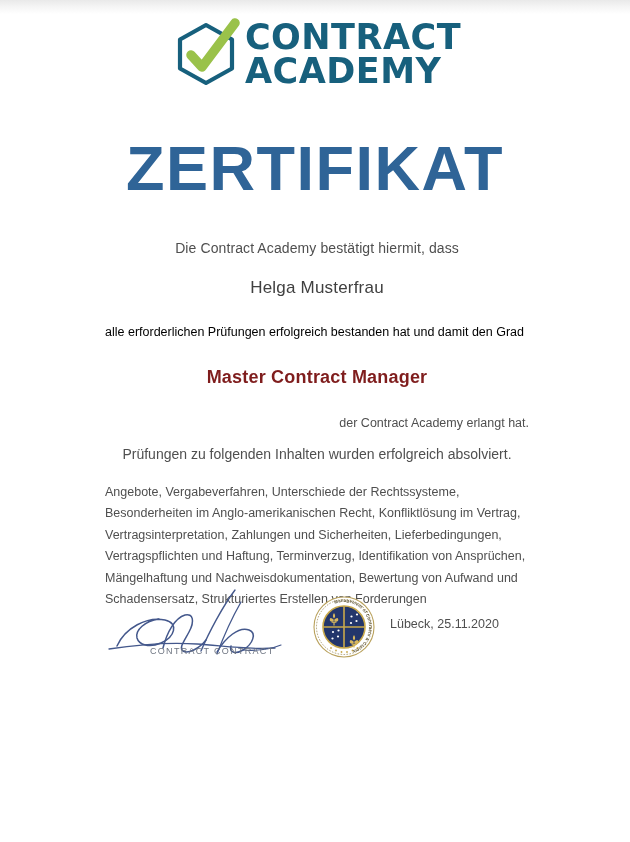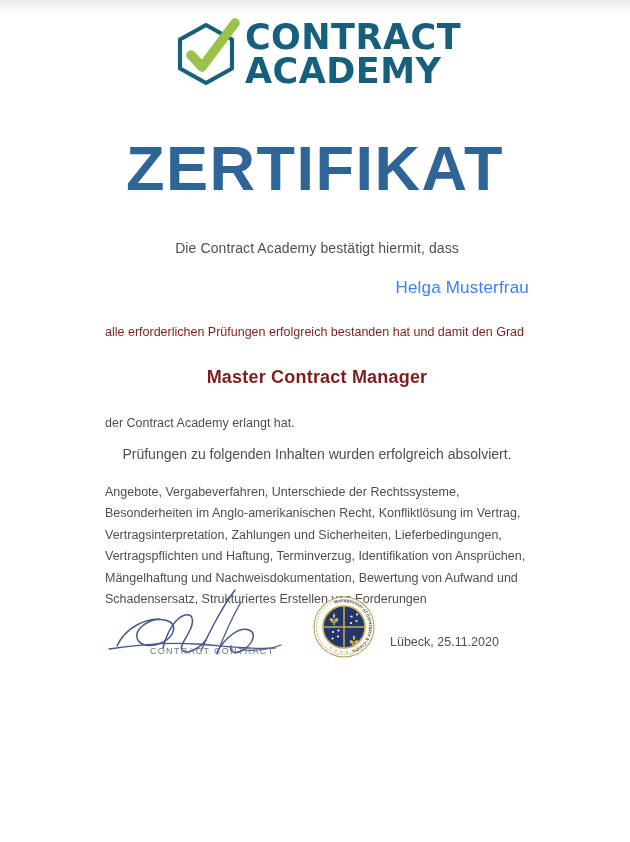--- a/index.html
+++ b/index.html
@@ -85,43 +85,43 @@
     left: 105px;
     width: 424px;
   }
   .line-center {
     text-align: center;
     font-size: 14px;
     color: #4f4f4f;
     letter-spacing: 0.1px;
   }
   .recipient {
-    text-align: right;
+    text-align: center;
     font-size: 17px;
-    color: #3b82f6;
+    color: #404040;
     margin-top: 22px;
     letter-spacing: 0.2px;
   }
   .para-justify {
     text-align: justify;
     font-size: 12.5px;
-    color: #7f1d1d;
+    color: #000000;
     line-height: 1.75;
     margin-top: 24px;
   }
   .degree {
     text-align: center;
     font-size: 18px;
     font-weight: bold;
     color: #7f1d1d;
     margin-top: 23px;
     letter-spacing: 0.2px;
   }
   .line-center-2 {
-    text-align: left;
+    text-align: right;
     font-size: 12.5px;
     color: #4f4f4f;
     margin-top: 28px;
   }
   .line-left {
     text-align: center;
     font-size: 14px;
     color: #4f4f4f;
     margin-top: 16px;
   }
@@ -162,21 +162,21 @@
     position: absolute;
     left: 208px;
     top: 8px;
     width: 62px;
     height: 62px;
   }
   .seal-wrap svg { display: block; }
   .place-date {
     position: absolute;
     left: 285px;
-    top: 47px;
+    top: 29px;
     font-size: 12.5px;
     color: #4f4f4f;
   }
 </style>
 </head>
 <body>
 
 <div class="certificate">
 
   <div class="page-top-shade"></div>

